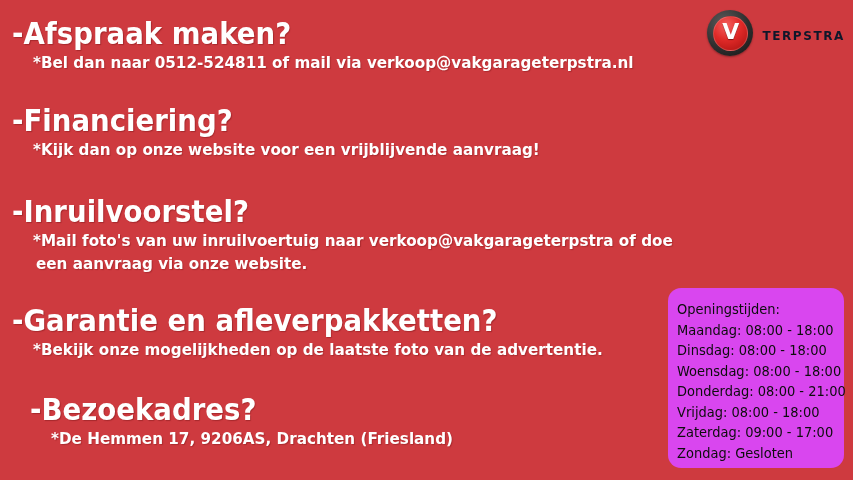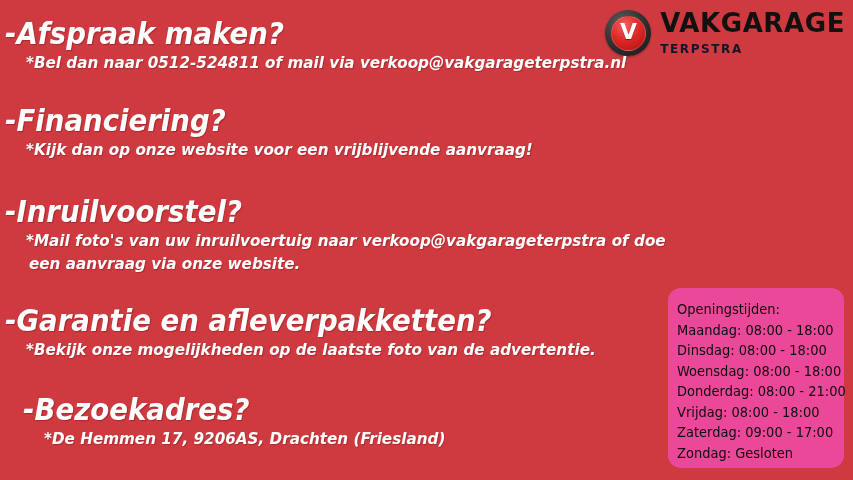--- a/index.html
+++ b/index.html
@@ -91,22 +91,21 @@
 
   
   .blocks {
     position: absolute;
     left: 0;
     top: 0;
     width: 680px;
   }
   .block {
     position: absolute;
-    left: 5px;
-    font-style: italic;
+    left: 12px;
   }
   .heading {
     color: #ffffff;
     font-family: "DejaVu Sans", sans-serif;
     font-weight: bold;
     font-size: 30px;
     line-height: 1.05;
     white-space: nowrap;
     transform: scaleX(0.92);
     transform-origin: left center;
@@ -135,21 +134,21 @@
   .b3 { top: 305px; }
   .b4 { top: 394px; margin-left: 18px; }
 
   
   .hours-card {
     position: absolute;
     left: 668px;
     top: 288px;
     width: 176px;
     height: 180px;
-    background: #ec4899;
+    background: #d946ef;
     border-radius: 13px;
     box-sizing: border-box;
     padding: 11px 0 0 9px;
   }
   .hours-line {
     color: #0d0d0d;
     font-family: "DejaVu Sans", sans-serif;
     font-weight: normal;
     font-size: 14px;
     line-height: 20.5px;
@@ -163,21 +162,20 @@
 
 <div class="ad">
 
   <div class="logo">
     <div class="logo-badge">
       <div class="logo-badge-inner">
         <span class="logo-badge-v">V</span>
       </div>
     </div>
     <div class="logo-words">
-      <span class="logo-main">VAKGARAGE</span>
       <span class="logo-sub">TERPSTRA</span>
     </div>
   </div>
 
   <div class="blocks">
 
     <div class="block b0">
       <div class="heading">-Afspraak maken?</div>
       <div class="sub">*Bel dan naar 0512-524811 of mail via verkoop@vakgarageterpstra.nl</div>
     </div>

